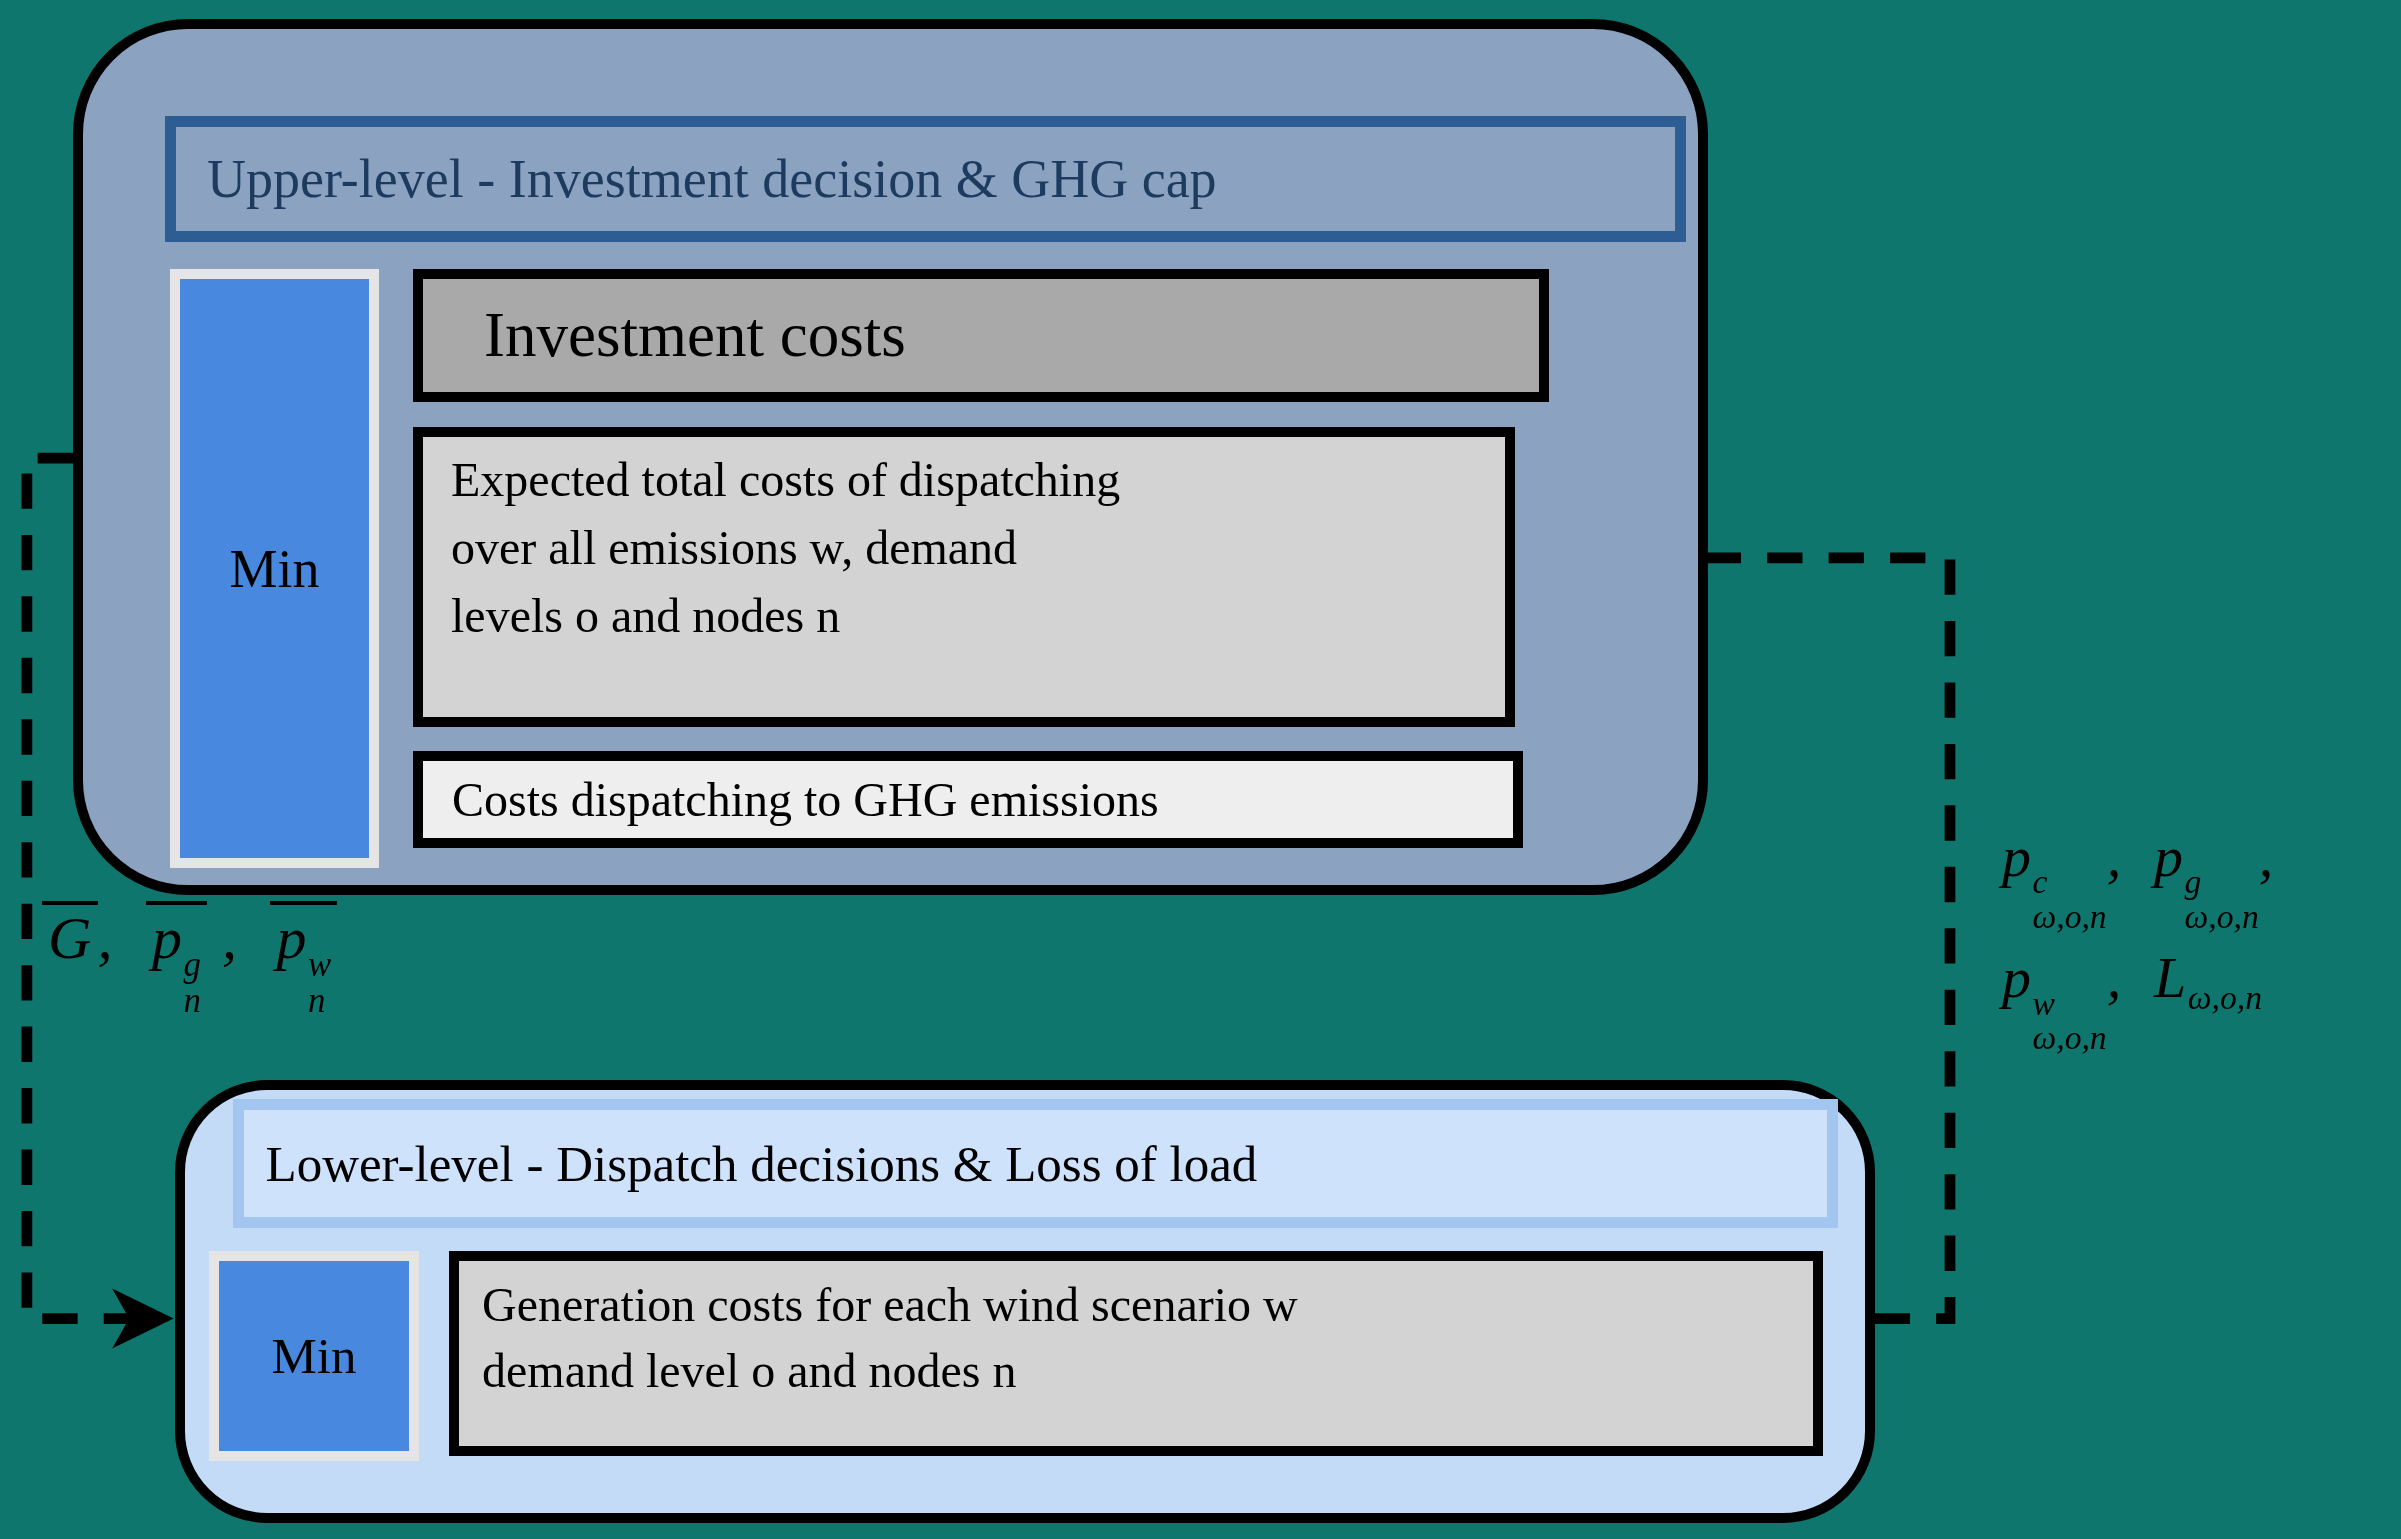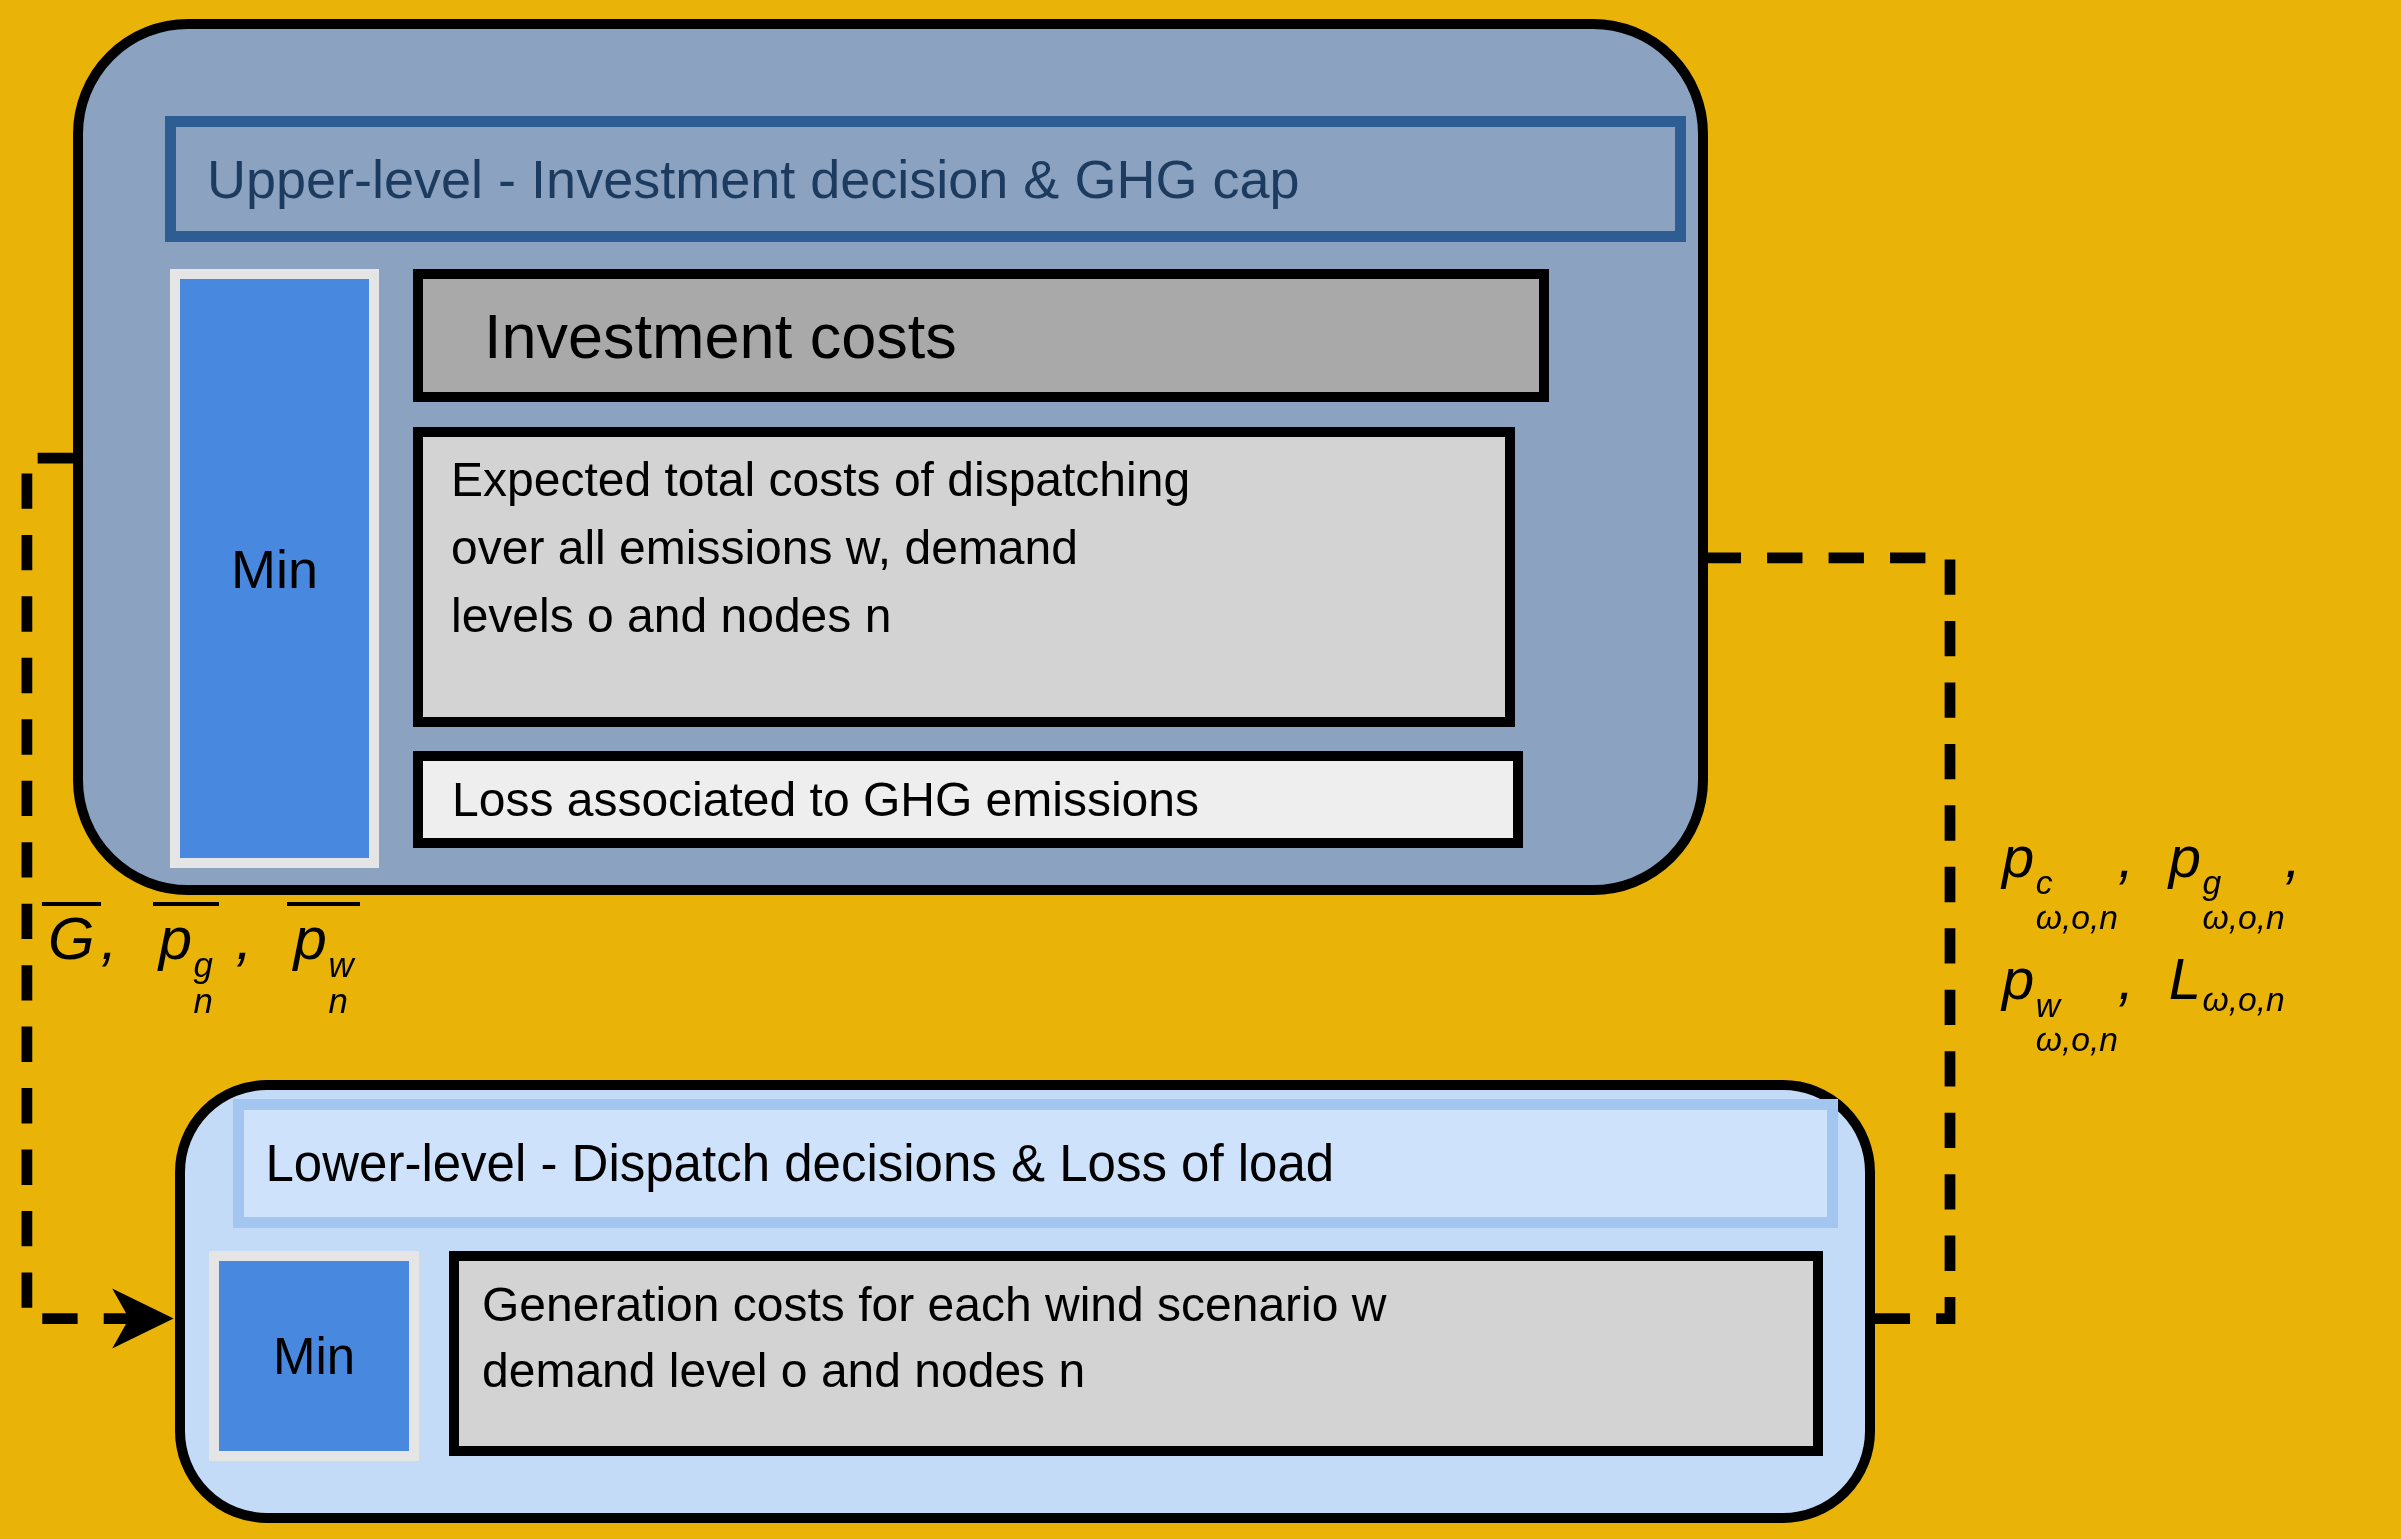--- a/index.html
+++ b/index.html
@@ -1,20 +1,20 @@
 <!DOCTYPE html>
 <html style="font-size:12.3px"><head>
 <meta charset="utf-8">
 <style>
   html,body { margin:0; padding:0; background:#ffffff; }
   #canvas {
     position:relative;
     width:2401px; height:1540px;
-    background:#eab308;
-    font-family:Liberation Sans, sans-serif;
+    background:#0f766e;
+    font-family:Liberation Serif, serif;
     color:#000;
     overflow:hidden;
   }
   .abs { position:absolute; box-sizing:border-box; }
 
   
   .upper-box {
     left:73px; top:19px; width:1635px; height:876px;
     background:#8ba3c1; border:10px solid #000; border-radius:115px;
   }
@@ -115,21 +115,21 @@
       <span>Investment costs</span>
     </div>
 
     <div class="abs gray-box box-expected" style="left:330px; top:398px;">
       <div>Expected total costs of dispatching</div>
       <div>over all emissions w, demand</div>
       <div>levels o and nodes n</div>
     </div>
 
     <div class="abs gray-box box-ghg" style="left:330px; top:722px;">
-      <span>Loss associated to GHG emissions</span>
+      <span>Costs dispatching to GHG emissions</span>
     </div>
   </div>
 
   <div class="abs lower-box">
     <div class="abs lower-title" style="left:48px; top:9.2px;">
       <span>Lower-level - Dispatch decisions &amp; Loss of load</span>
     </div>
 
     <div class="abs min-box lower-min" style="left:24px; top:161px;">
       <span>Min</span>

